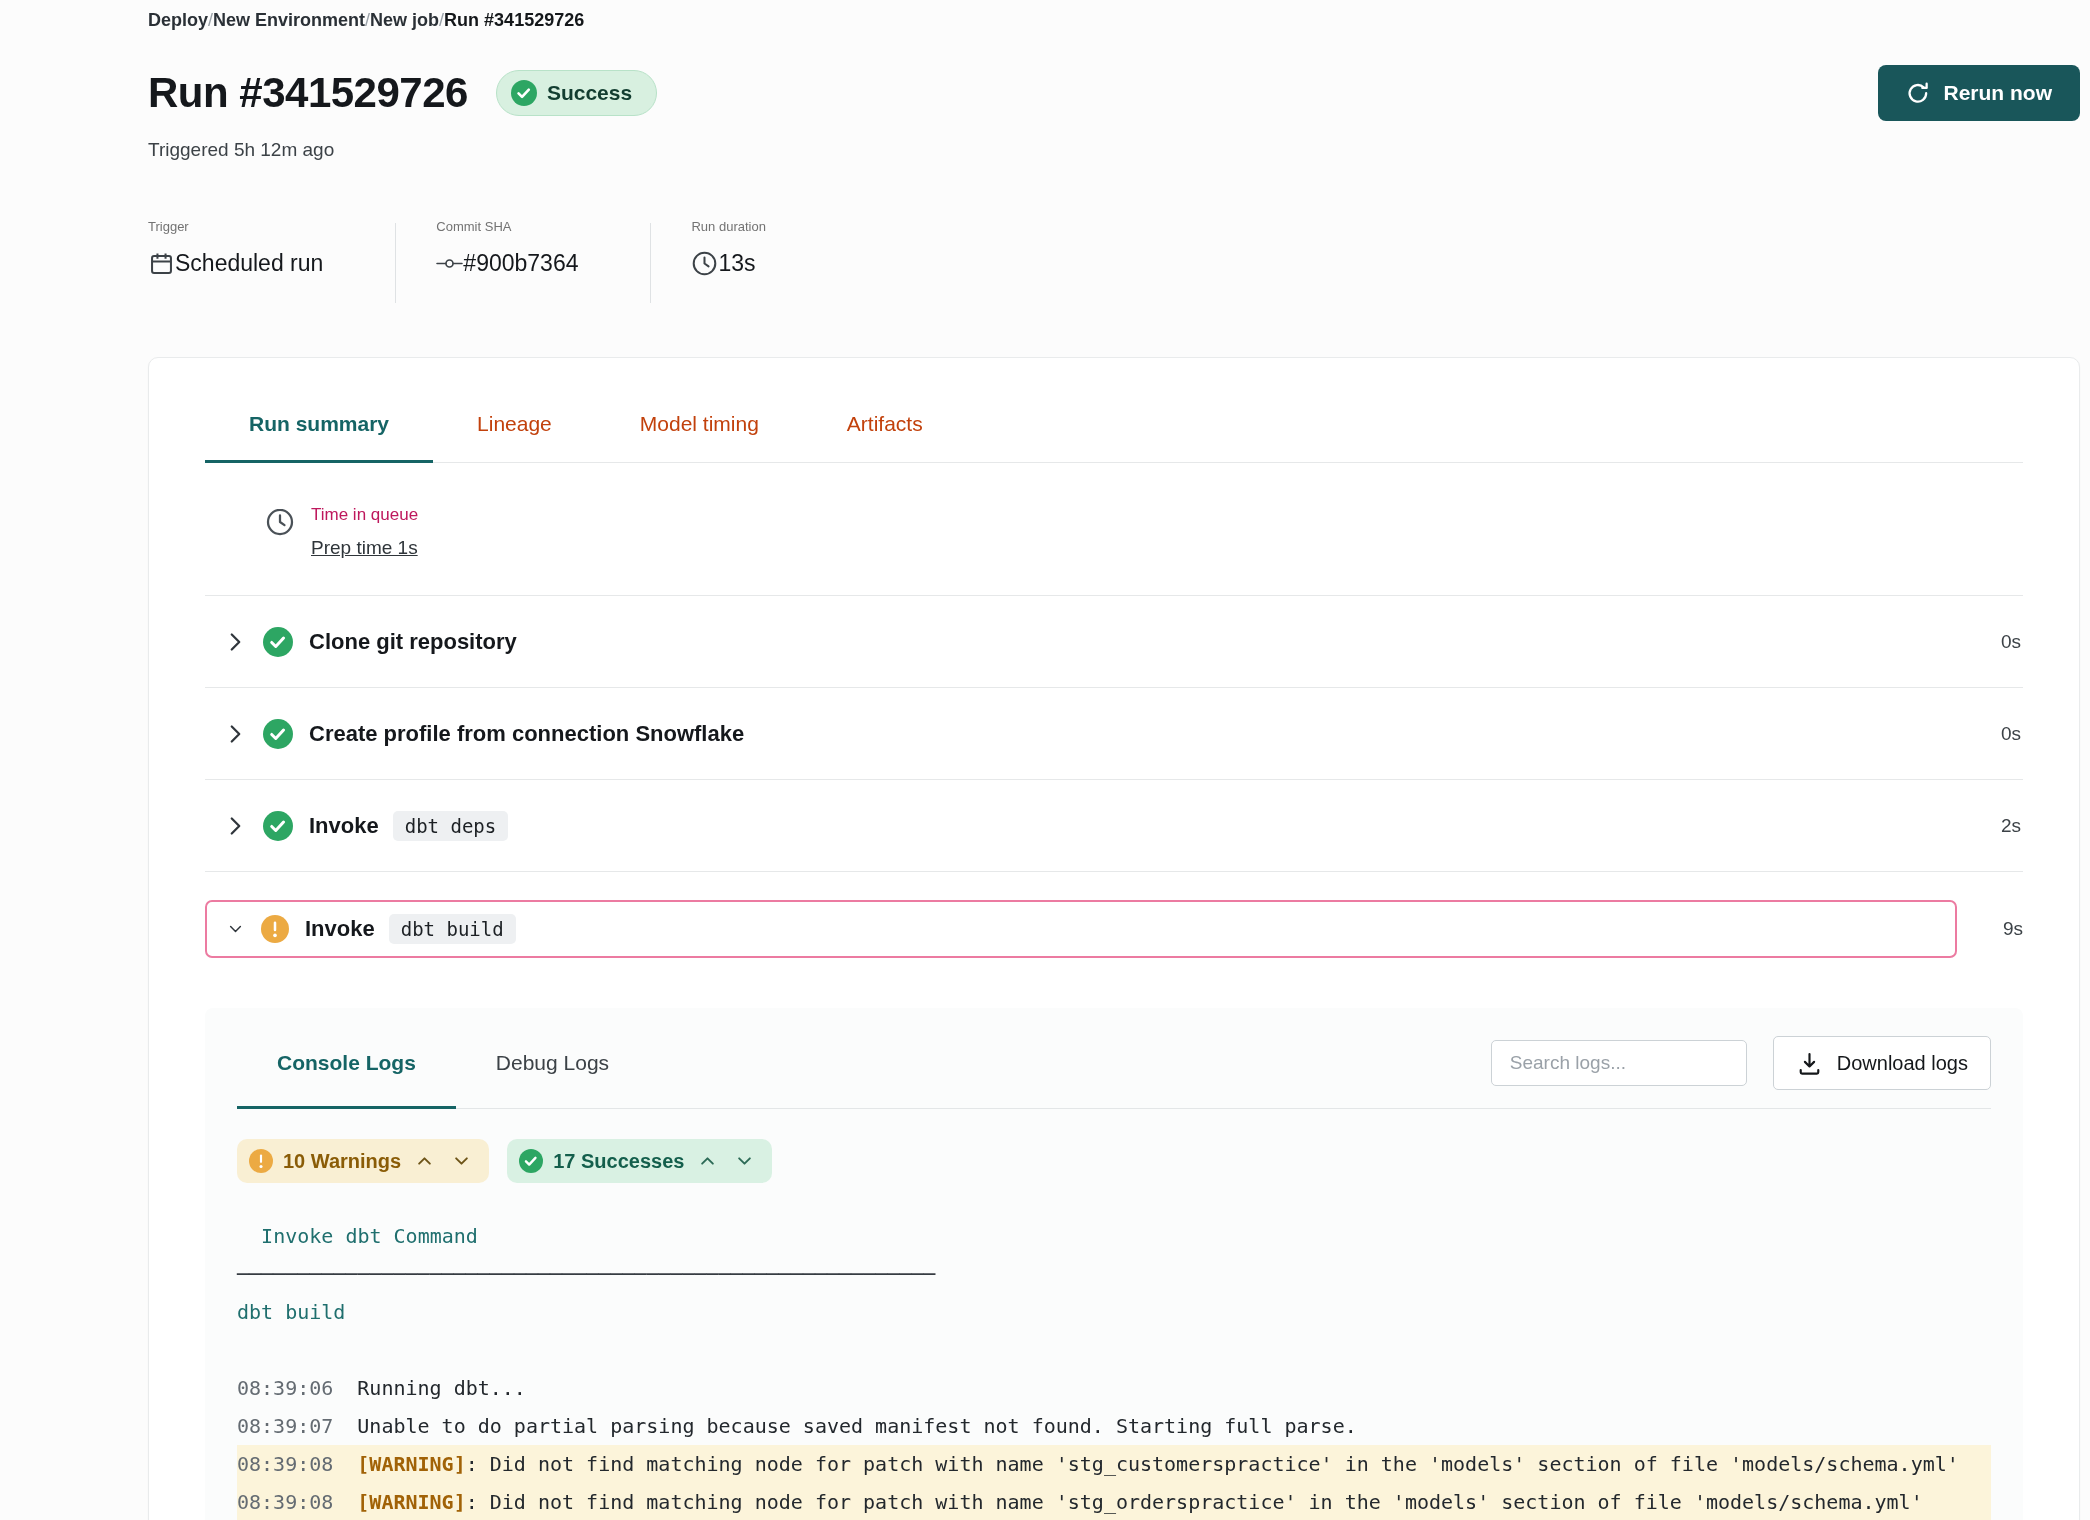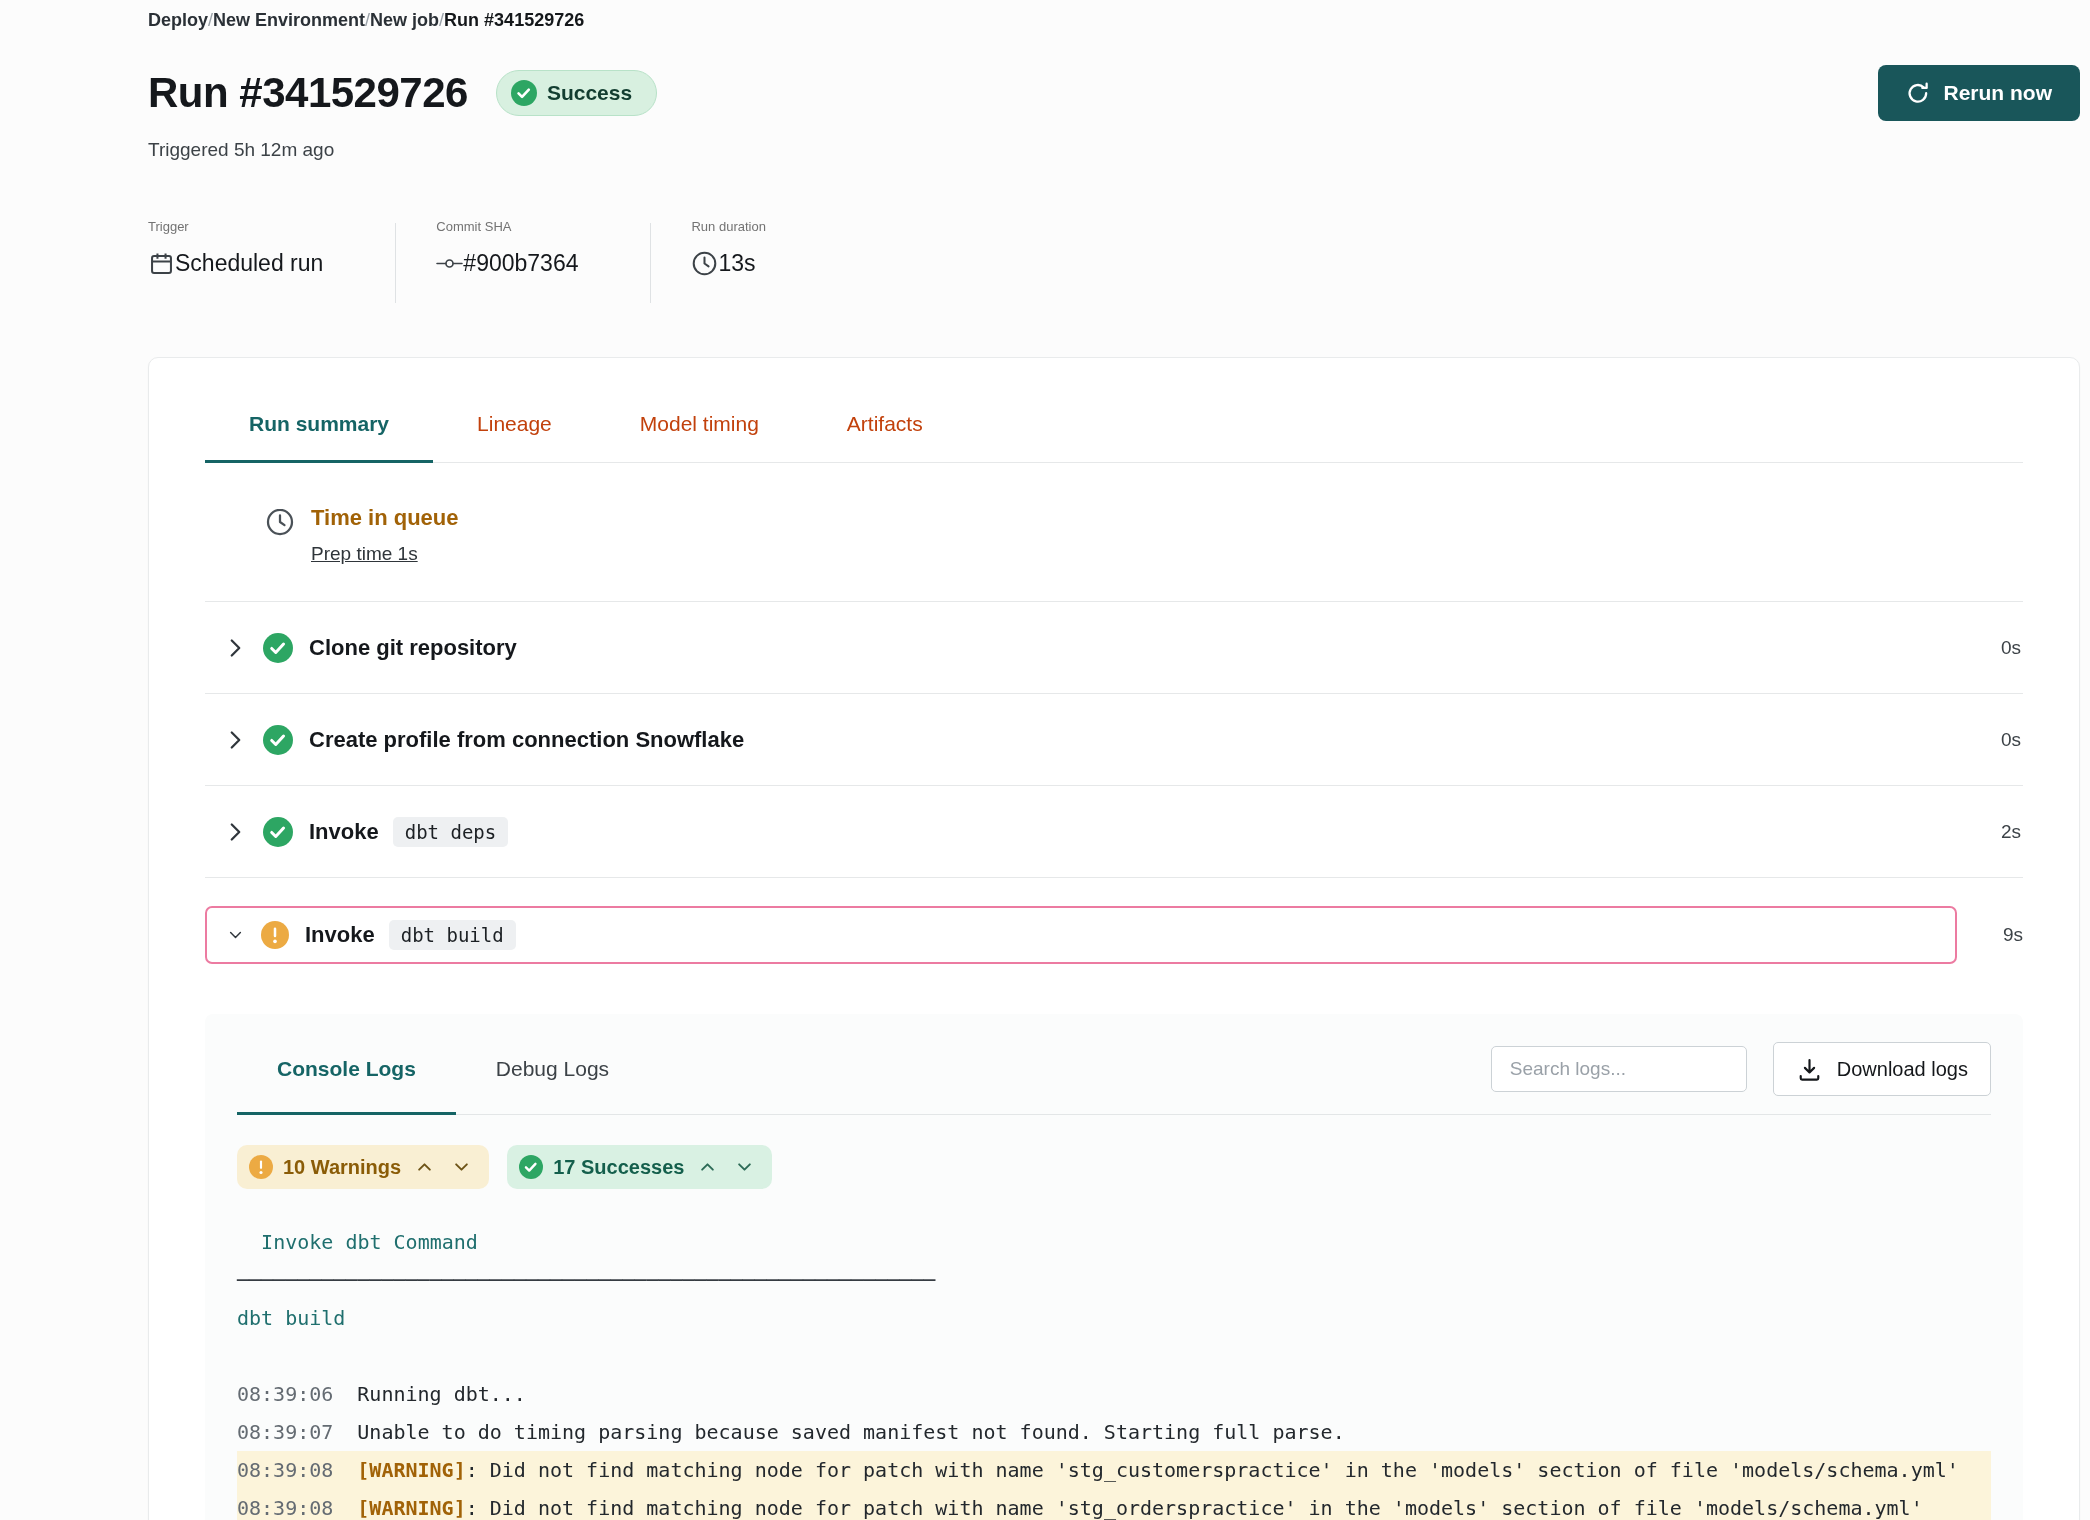--- a/index.html
+++ b/index.html
@@ -51,21 +51,21 @@
 
   
   .tabs { display:flex; border-bottom:1px solid #e6e8e9; }
   .tab { position:relative; padding:6px 44px 26px; font-size:21px; color:#c2410c; cursor:pointer; }
   .tab.active { color:#156465; font-weight:700; }
   .tab.active::after { content:""; position:absolute; left:0; right:0; bottom:-1px; height:3px; background:#156465; }
 
   
   .queue { display:flex; gap:16px; padding:42px 0 36px 60px; border-bottom:1px solid #e6e8e9; }
   .queue svg { width:30px; height:30px; margin-top:2px; flex:none; }
-  .queue-title { font-size:22px; font-weight:700; color:#a16207; }
+  .queue-title { font-size:17px; font-weight:400; color:#be185d; }
   .queue-link { display:inline-block; margin-top:12px; font-size:19px; color:#2f353a; text-decoration:underline; cursor:pointer; }
 
   
   .step-row { display:flex; align-items:center; height:92px; border-bottom:1px solid #e6e8e9; padding:0 2px 0 24px; cursor:pointer; }
   .chev { width:14px; height:20px; flex:none; display:flex; align-items:center; }
   .chev svg { width:13px; height:20px; display:block; }
   .status-ic { width:30px; height:30px; flex:none; margin-left:20px; }
   .status-ic svg { width:30px; height:30px; display:block; }
   .step-label { margin-left:16px; font-size:22px; font-weight:700; color:#15181c; }
   .code-chip {
@@ -337,21 +337,21 @@
             </button>
         </div>
       </div>
 
       <div class="log-area">
         <div class="log-line cmd"><span>  Invoke dbt Command</span></div>
         <div class="log-line rule"><span>──────────────────────────────────────────────────────────</span></div>
         <div class="log-line cmd"><span>dbt build</span></div>
         <div class="log-line"><span></span></div>
         <div class="log-line"><span class="log-time">08:39:06</span><span>Running dbt...</span></div>
-        <div class="log-line"><span class="log-time">08:39:07</span><span>Unable to do timing parsing because saved manifest not found. Starting full parse.</span></div>
+        <div class="log-line"><span class="log-time">08:39:07</span><span>Unable to do partial parsing because saved manifest not found. Starting full parse.</span></div>
         <div class="log-line warn"><span class="log-time">08:39:08</span><span class="warn-tag">[WARNING]</span><span>: Did not find matching node for patch with name 'stg_customerspractice' in the 'models' section of file 'models/schema.yml'</span></div>
         <div class="log-line warn"><span class="log-time">08:39:08</span><span class="warn-tag">[WARNING]</span><span>: Did not find matching node for patch with name 'stg_orderspractice' in the 'models' section of file 'models/schema.yml'</span></div>
 
       </div>
     </div>
 
   </section>
 </div>
 
 </body></html>

